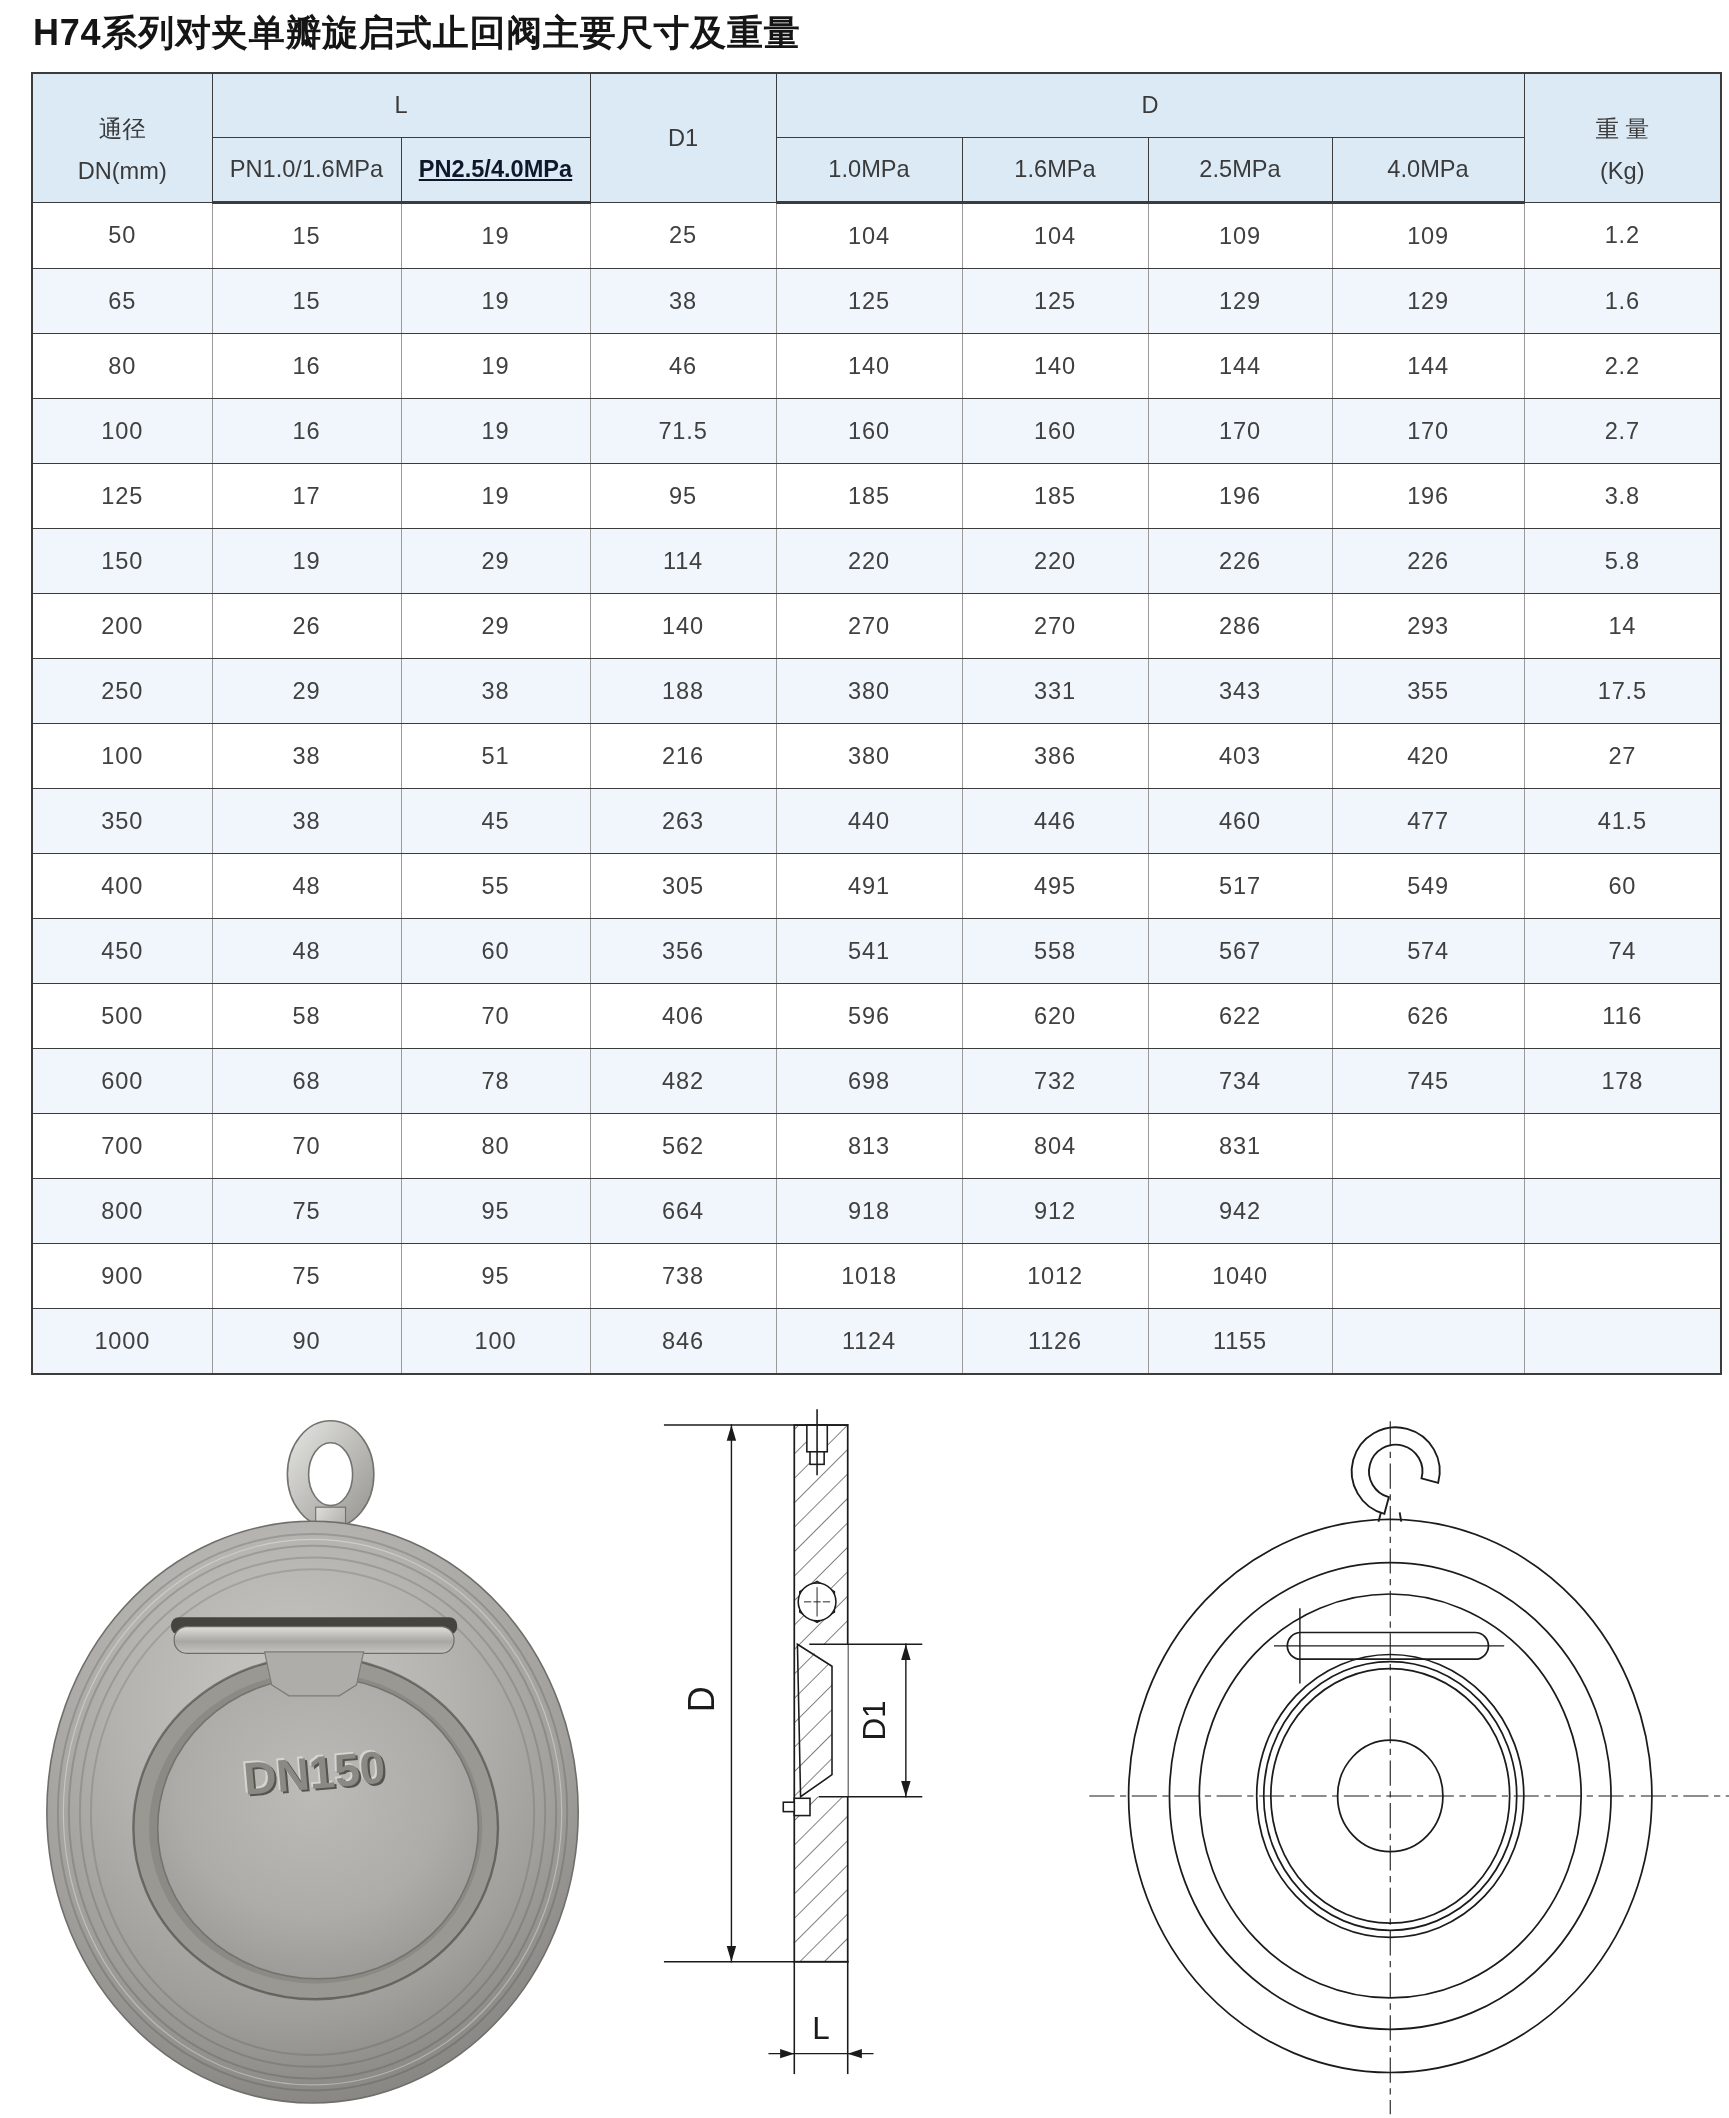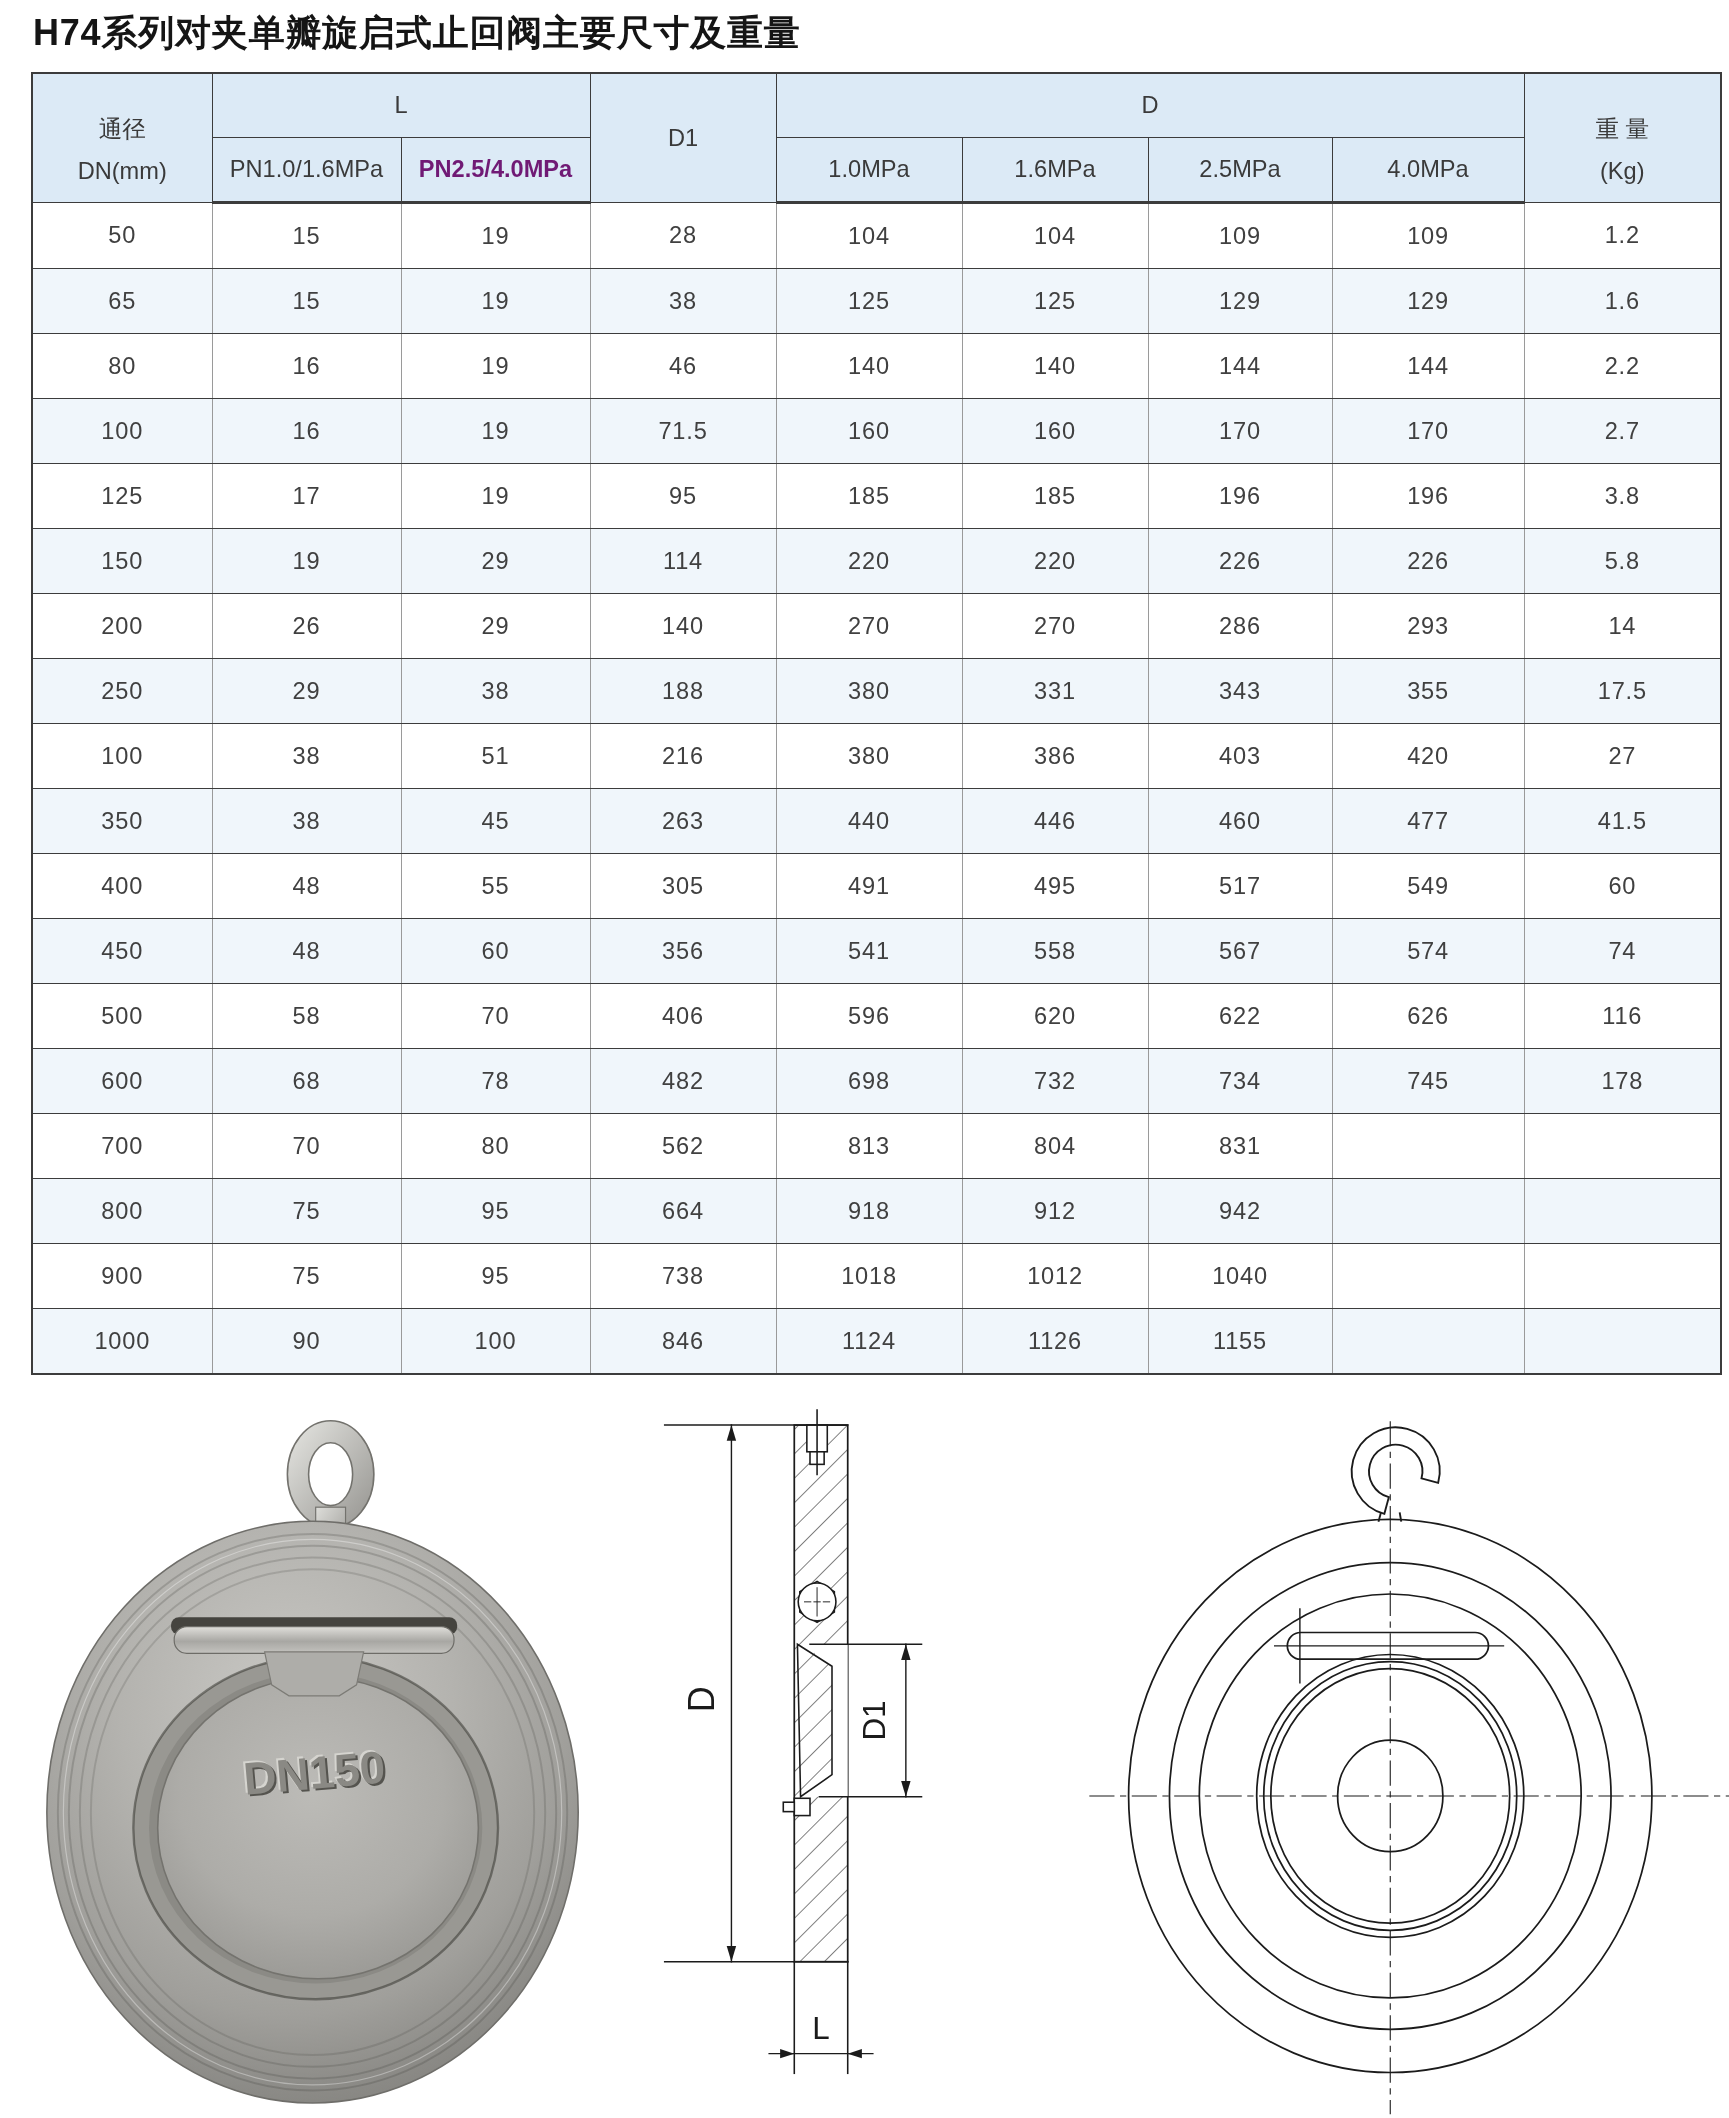--- a/index.html
+++ b/index.html
@@ -26,21 +26,21 @@
     border-collapse:collapse;table-layout:fixed;
     border:2.4px solid var(--grid-dark);
   }
   .dim-table th{
     background:var(--header-bg);font-weight:400;font-size:23.6px;color:#3a3a3a;
     border:1.6px solid var(--grid-dark);text-align:center;padding:0;
   }
   .dim-table thead tr:first-child th{height:63px;}
   .dim-table thead tr:last-child th{height:63px;}
   .dim-table thead tr:last-child th{border-bottom:3.1px solid var(--grid-dark);}
-  .dim-table th.pn2{font-weight:700;color:#701a75;}
+  .dim-table th.pn2{font-weight:700;color:#0f172a;text-decoration:underline;}
   .dim-table td{
     height:64px;text-align:center;vertical-align:middle;
     font-size:23.6px;letter-spacing:0.8px;color:var(--text);
     border-top:1.6px solid var(--grid-dark);border-bottom:1.6px solid var(--grid-dark);
     border-left:0.8px solid var(--grid-light);border-right:0.8px solid var(--grid-light);
     background:var(--row-bg);padding:0;
   }
   .dim-table tr.alt td{background:var(--row-alt-bg);}
   .stack{display:flex;flex-direction:column;gap:12.6px;align-items:center;justify-content:center;margin-top:22px;}
   .figure{position:absolute;}
@@ -90,21 +90,21 @@
         <th>1.6MPa</th>
         <th>2.5MPa</th>
         <th>4.0MPa</th>
       </tr>
     </thead>
     <tbody>
         <tr>
           <td>50</td>
           <td>15</td>
           <td>19</td>
-          <td>28</td>
+          <td>25</td>
           <td>104</td>
           <td>104</td>
           <td>109</td>
           <td>109</td>
           <td>1.2</td>
         </tr>
         <tr class="alt">
           <td>65</td>
           <td>15</td>
           <td>19</td>

